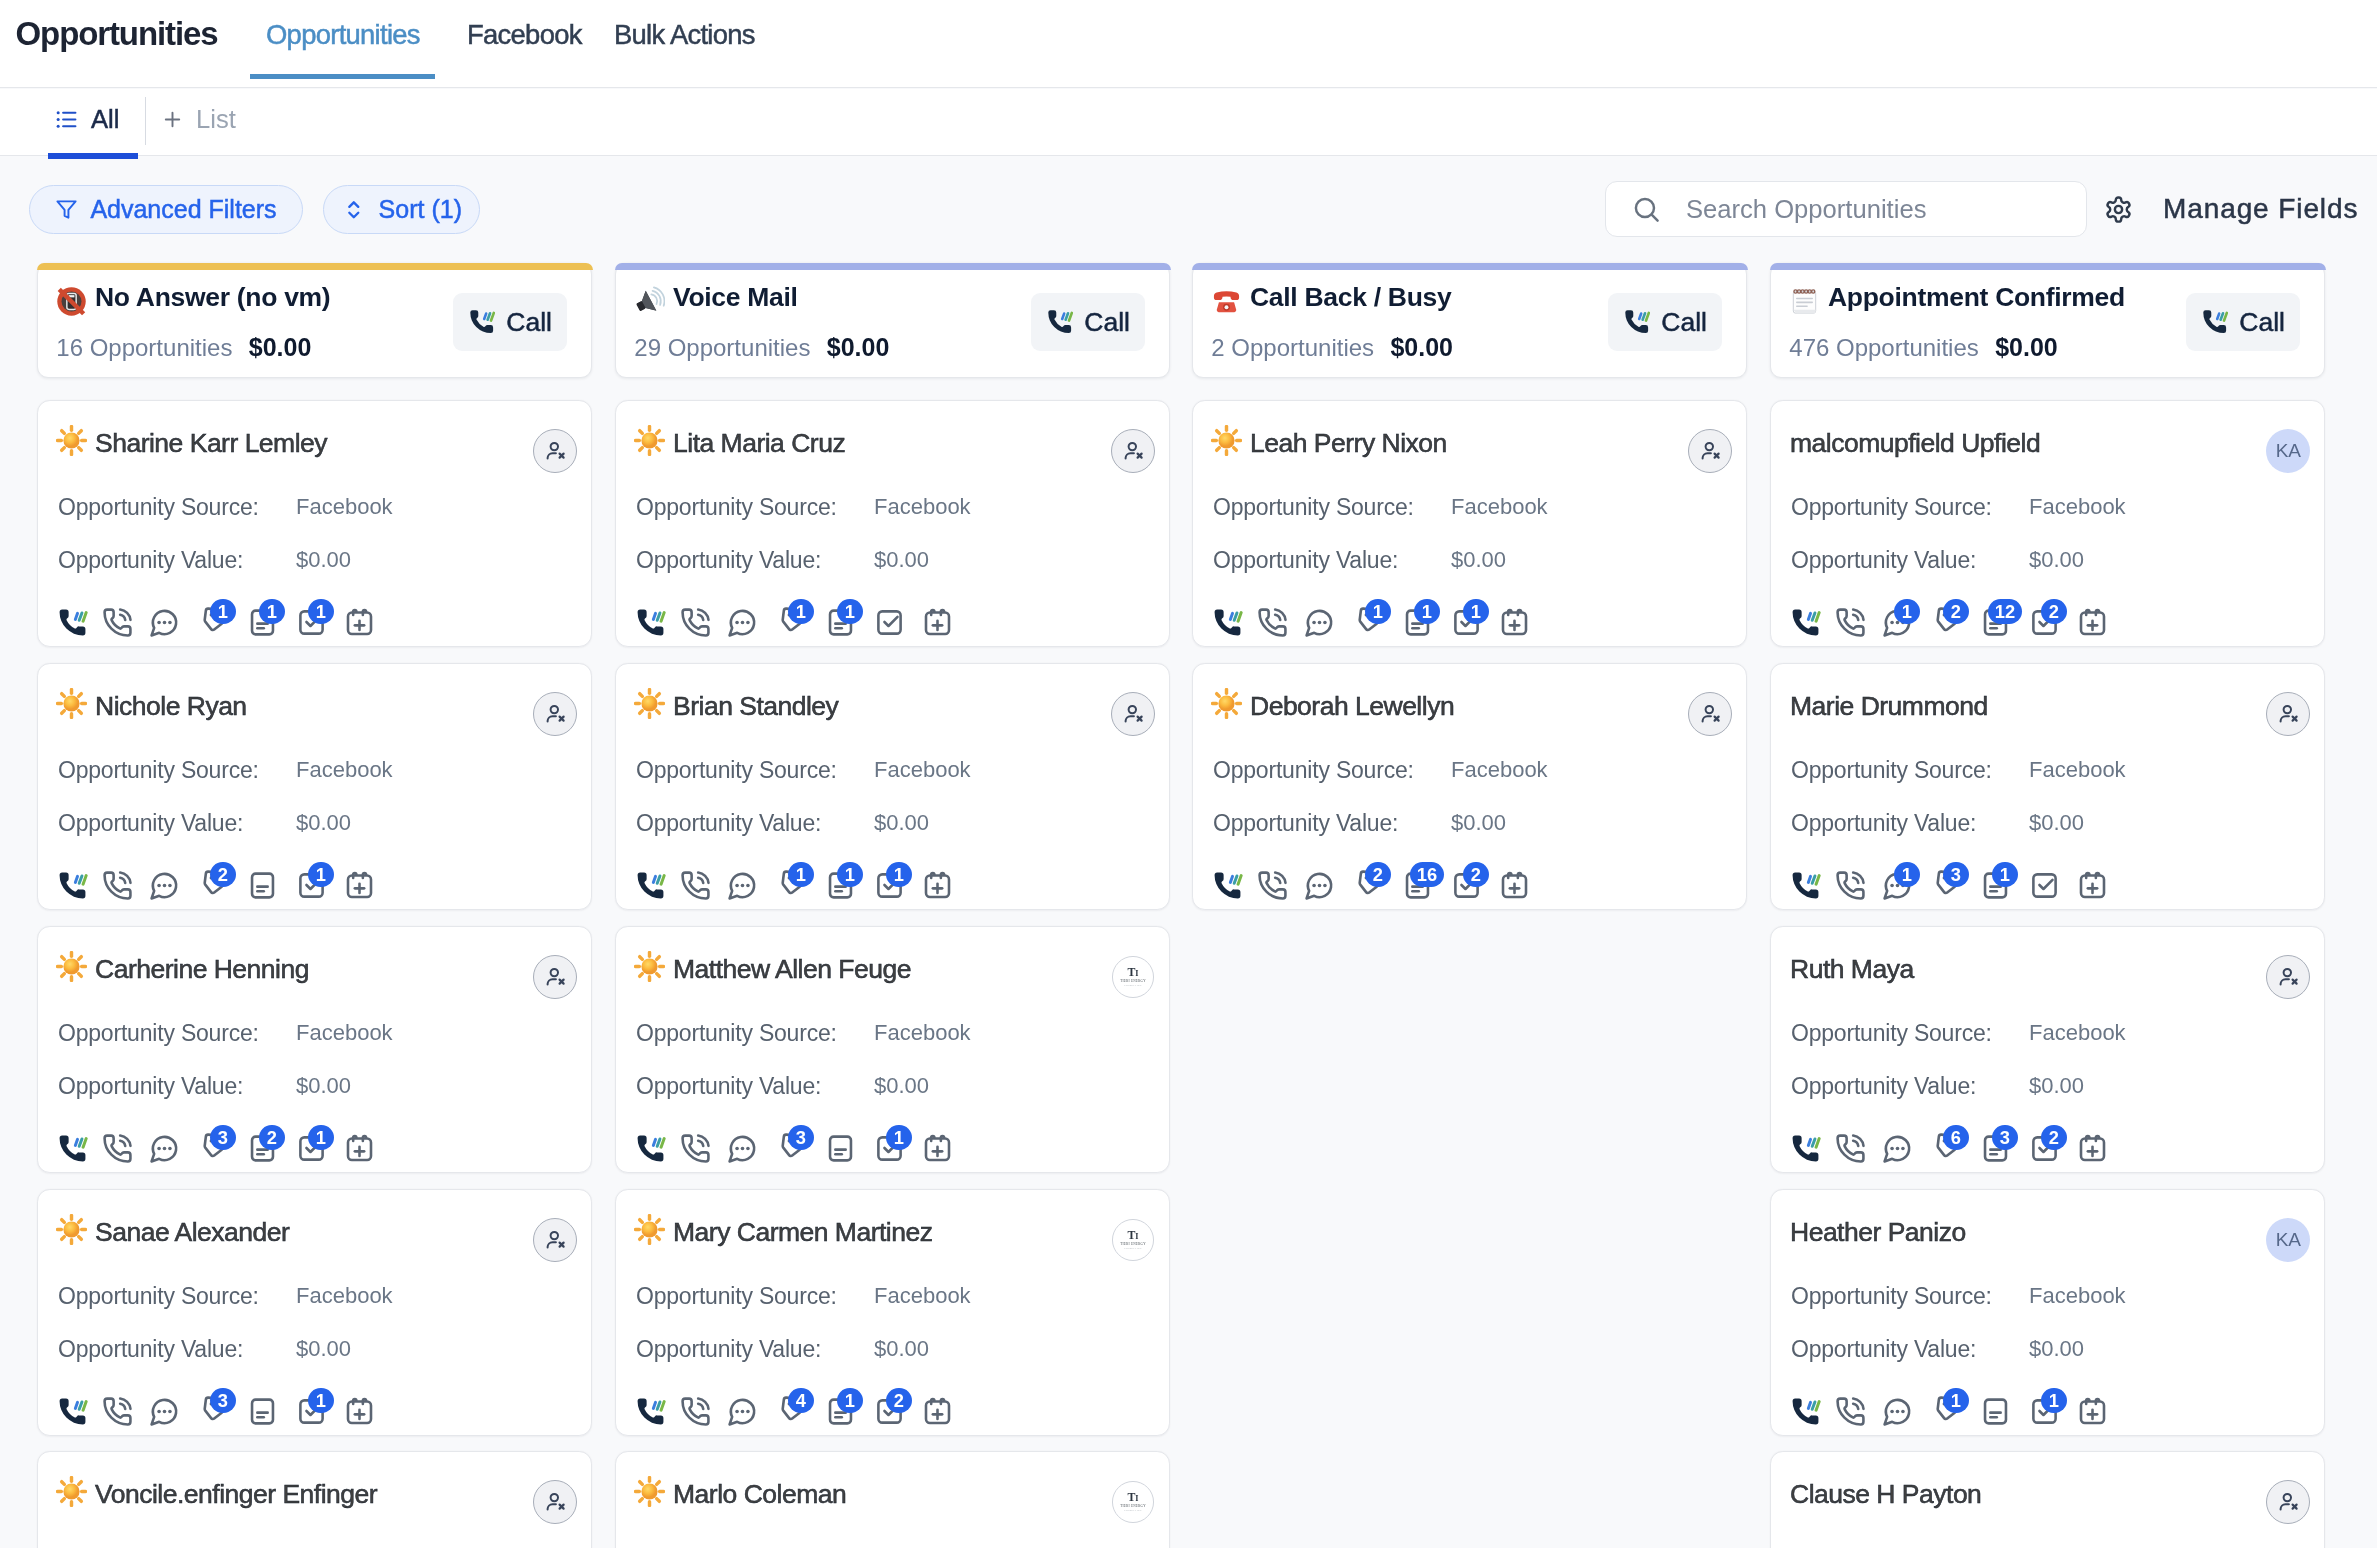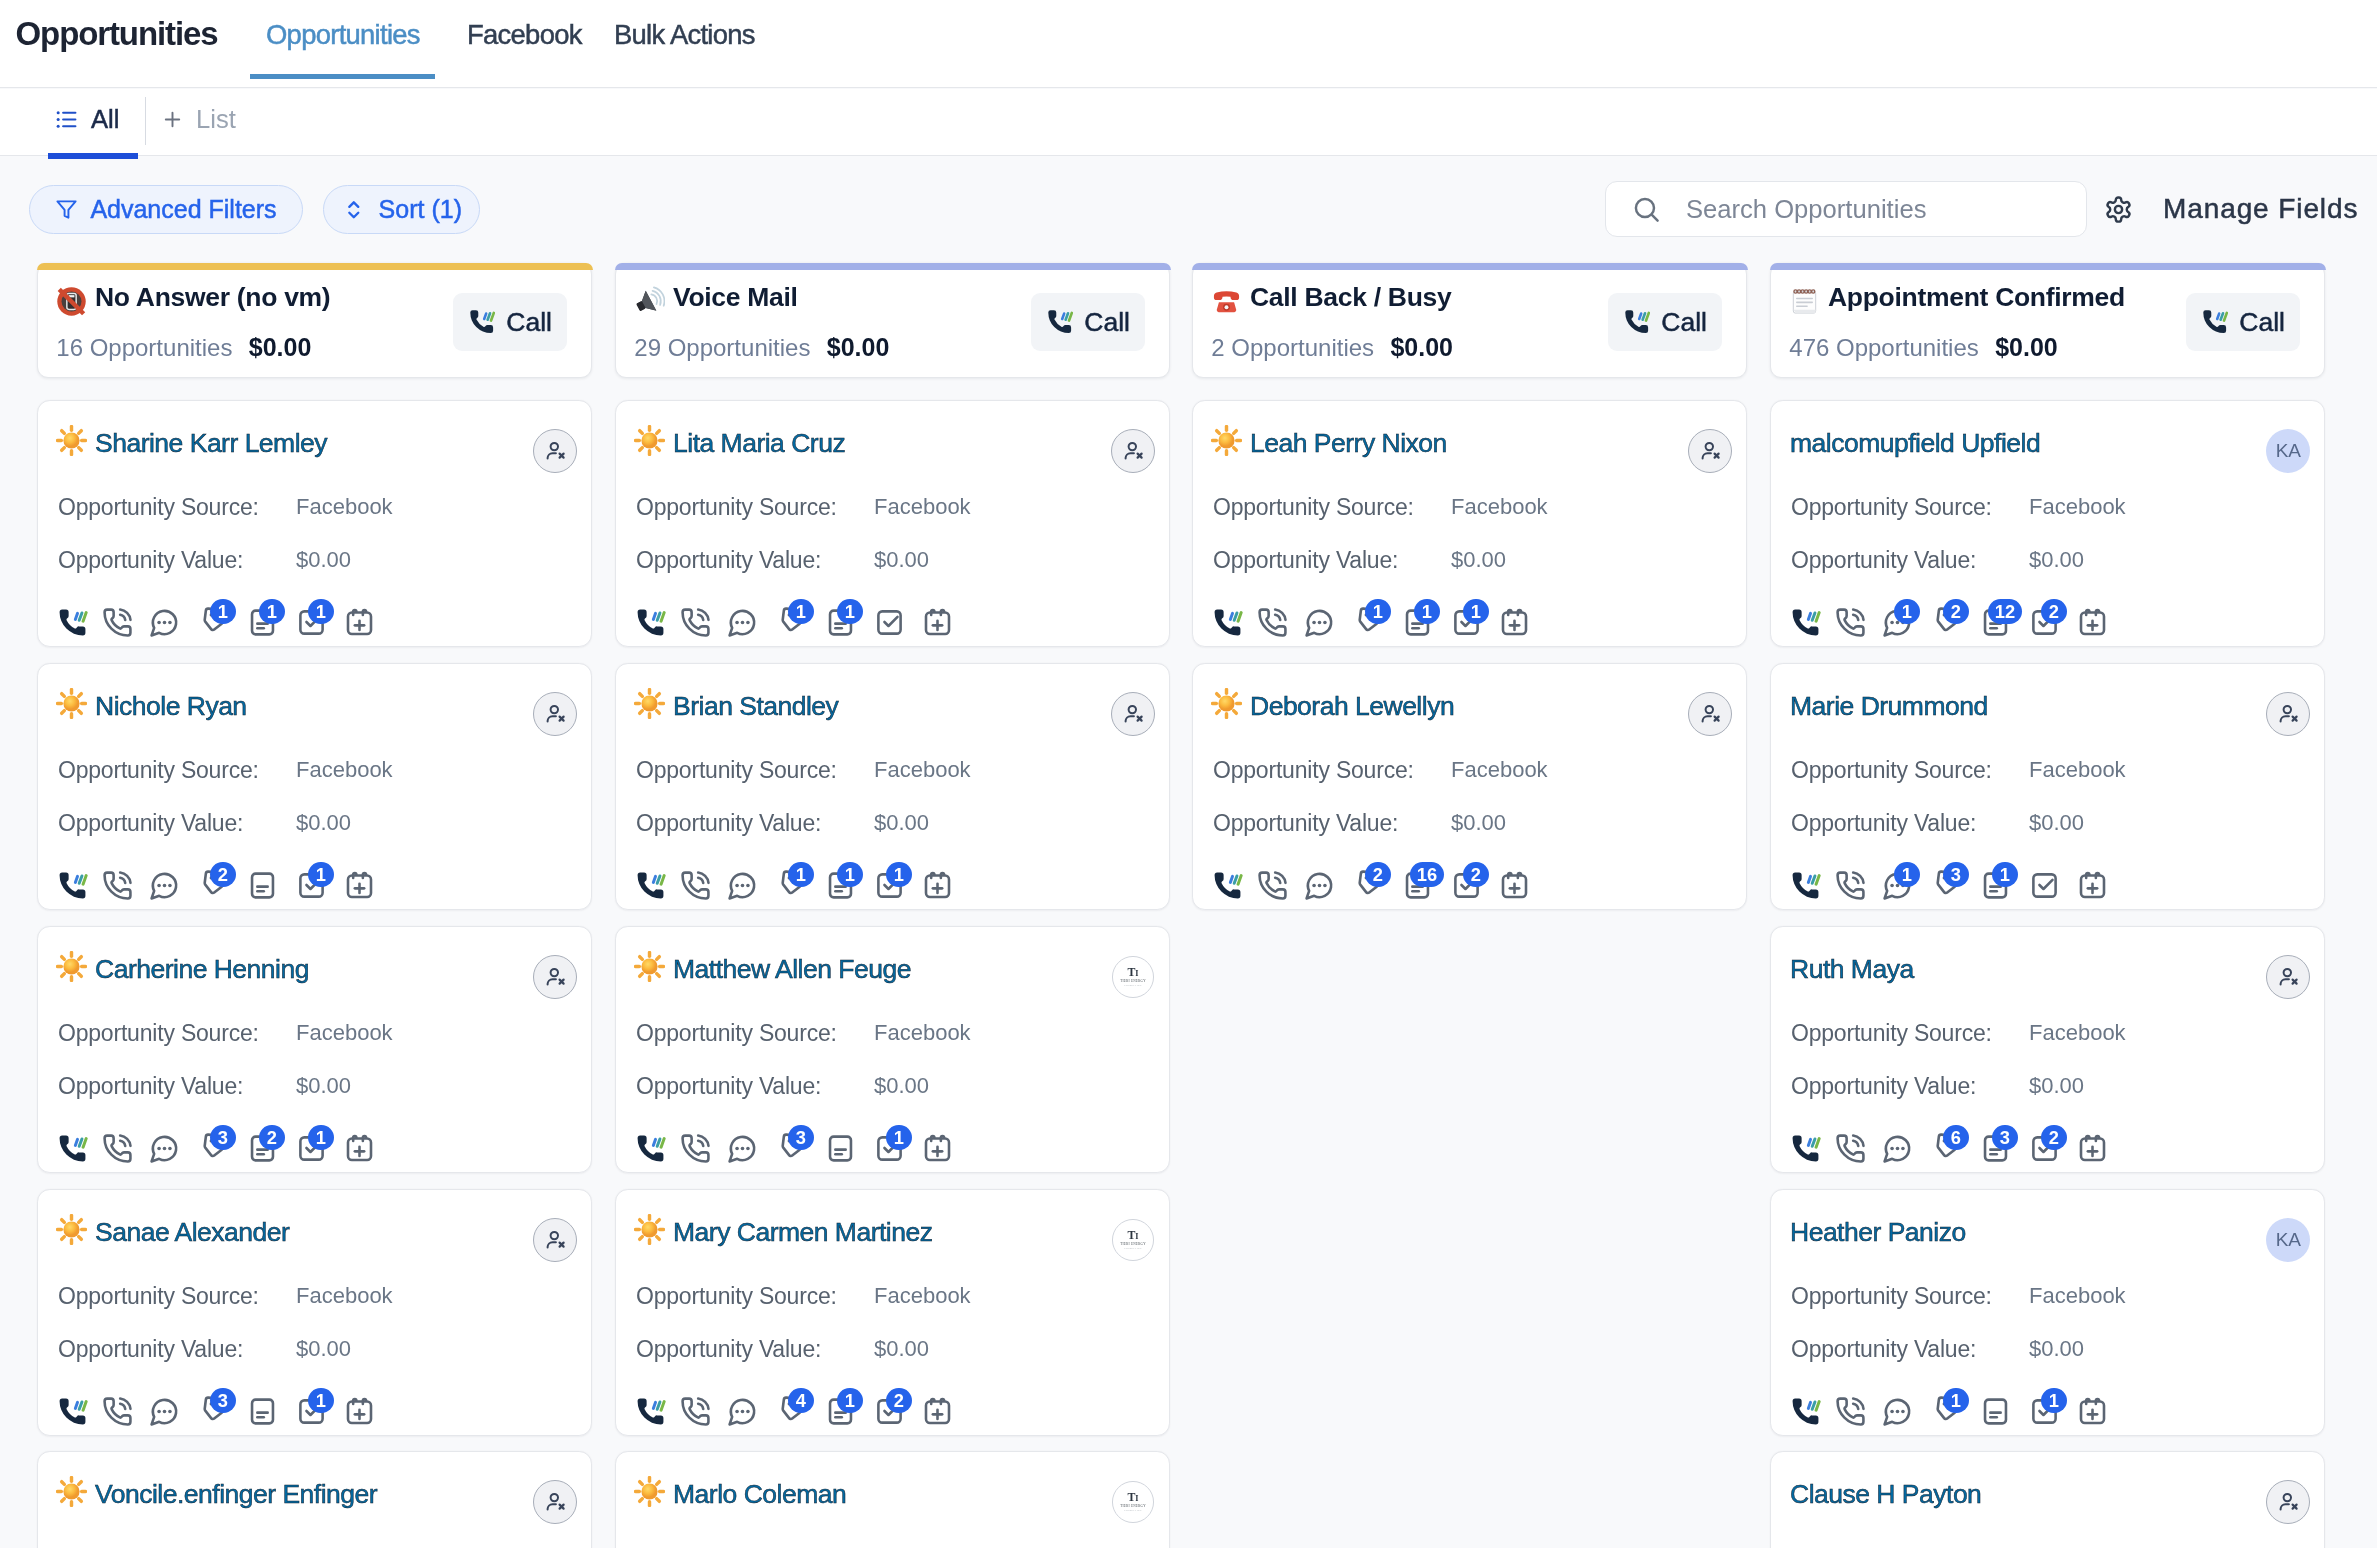--- a/index.html
+++ b/index.html
@@ -27,21 +27,21 @@
 .accent{position:absolute;left:-0.9px;top:-0.9px;width:556px;height:6.4px;border-radius:11px 11px 0 0}
 .hemoji{position:absolute;left:18.3px;top:22px}
 .htitle{position:absolute;left:57px;top:18.3px;font-size:26.5px;font-weight:700;color:#101d33;letter-spacing:-0.3px}
 .hline2{position:absolute;left:18.3px;top:69px}
 .hcount{font-size:24px;color:#6f7d96}
 .hval{font-size:25px;font-weight:700;color:#0f1a2e;margin-left:16.4px}
 .callbtn{position:absolute;right:24px;top:29px;width:114px;height:58px;border-radius:9.1px;background:#f2f4f7;display:flex;align-items:center;justify-content:center;gap:11px}
 .callbtn span{font-size:26.5px;color:#15253f;-webkit-text-stroke:0.5px #15253f}
 .card{position:absolute;width:555px;height:247px;background:#fff;border:0.9px solid #e5e7eb;border-radius:12.8px;box-shadow:0 0.9px 1.8px rgba(16,24,40,.05)}
 .sun{position:absolute;left:18.3px;top:24px}
-.nm{position:absolute;top:26.5px;font-size:26.5px;color:#0369a1;-webkit-text-stroke:0.5px #16202e;letter-spacing:-0.5px}
+.nm{position:absolute;top:26.5px;font-size:26.5px;color:#404040;-webkit-text-stroke:0.5px #16202e;letter-spacing:-0.5px}
 .av{position:absolute;right:13.7px;top:28px;width:44px;height:44px;border-radius:50%;display:flex;align-items:center;justify-content:center}
 .avpx{background:#f0f1f4;border:0.9px solid #a8aeb9}
 .avka{background:#cdd9f9;color:#56688a;font-size:19px}
 .avti{background:#fff}
 .lr{position:absolute;left:20px;width:512px;height:25.6px}
 .lb{font-size:23px;font-weight:400;color:#57616e;letter-spacing:-0.2px}
 .lv{position:absolute;font-size:22px;color:#6a7686}
 .irow{position:absolute;left:0;top:206px;width:555px;height:31px}
 .ci{position:absolute;top:0}
 .badge{position:absolute;top:-8.2px;height:25.6px;border-radius:12.8px;background:#2563eb;color:#fff;font-size:18.3px;font-weight:700;text-align:center;line-height:25.6px}

